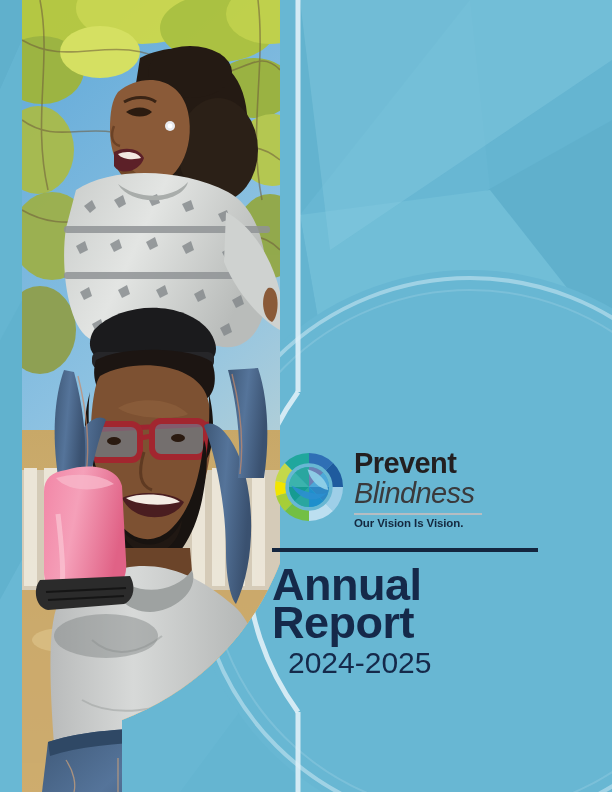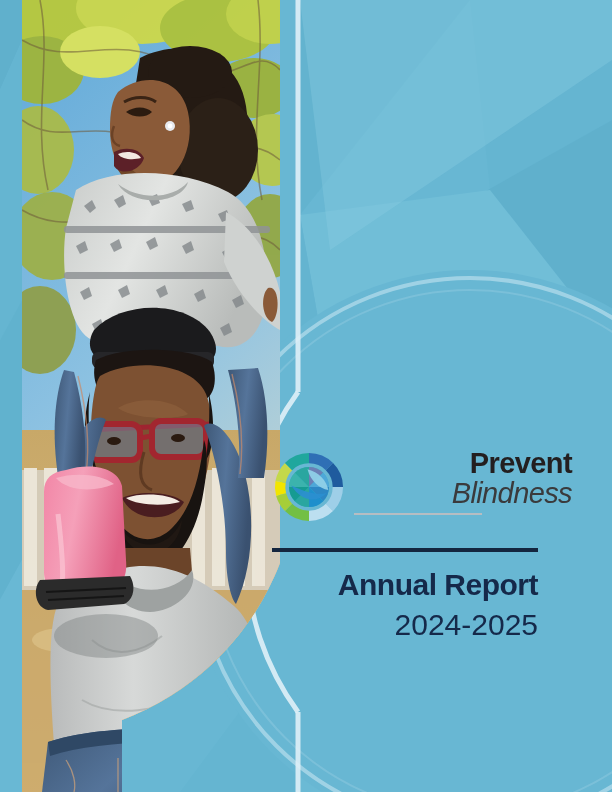--- a/index.html
+++ b/index.html
@@ -1,21 +1,21 @@
 <!DOCTYPE html>
 <html><head>
 <meta charset="utf-8">
 <style>
   html,body{margin:0;padding:0;}
   body{
     width:612px;height:792px;overflow:hidden;
     font-family:"Liberation Sans", sans-serif;
     background:#68b7d3;
   }
-  .page{position:relative;width:612px;height:792px;overflow:hidden;background:#68b7d3;text-align:right;}
+  .page{position:relative;width:612px;height:792px;overflow:hidden;background:#68b7d3;}
 
   
   .bg-facets{position:absolute;inset:0;}
   .bg-facets svg{display:block;width:612px;height:792px;}
 
   
   .curve-layer{position:absolute;inset:0;}
   .curve-layer svg{display:block;width:612px;height:792px;}
 
   
@@ -45,26 +45,26 @@
   }
   .tagline{
     font-size:11.5px;font-weight:bold;color:#14283f;letter-spacing:-0.1px;
     margin:0;
   }
 
   
   .title-block{position:absolute;left:272px;top:548px;width:266px;}
   .title-rule{height:4px;background:#14263f;width:266px;}
   .title-main{
-    font-size:30px;font-weight:bold;color:#15294a;letter-spacing:-0.5px;
+    font-size:45px;font-weight:bold;color:#15294a;letter-spacing:-0.5px;
     margin:14px 0 0 0;line-height:38px;
   }
   .title-years{
     font-size:30px;font-weight:normal;color:#15294a;letter-spacing:0px;
-    margin:4px 0 0 4px;line-height:34px;
+    margin:4px 0 0 16px;line-height:34px;
   }
 </style>
 </head>
 <body>
 
 <div class="page">
 
   <div class="bg-facets">
     <svg viewBox="0 0 612 792" xmlns="http://www.w3.org/2000/svg">
       <rect x="0" y="0" width="612" height="792" fill="#68b7d3"></rect>
@@ -398,20 +398,21 @@
           <path d="M -2 -24 C 14 -20, 24 -8, 26 4 C 14 2, 2 -8, -2 -24 Z" fill="#8fd0e8" opacity="0.95"></path>
           <path d="M -24 -2 C -6 6, 10 12, 24 8 C 10 22, -10 20, -24 -2 Z" fill="#2b8fd0" opacity="0.9"></path>
         </g>
       </svg>
     </div>
 
     <div class="logo-words">
       <p class="wordmark-prevent">Prevent</p>
       <p class="wordmark-blindness">Blindness</p>
       <div class="wordmark-rule"></div>
+      <p class="tagline">Our Vision Is Vision.</p>
     </div>
   </div>
 
   <div class="title-block">
     <div class="title-rule"></div>
     <h1 class="title-main">Annual Report</h1>
     <p class="title-years">2024-2025</p>
   </div>
 
 </div>

